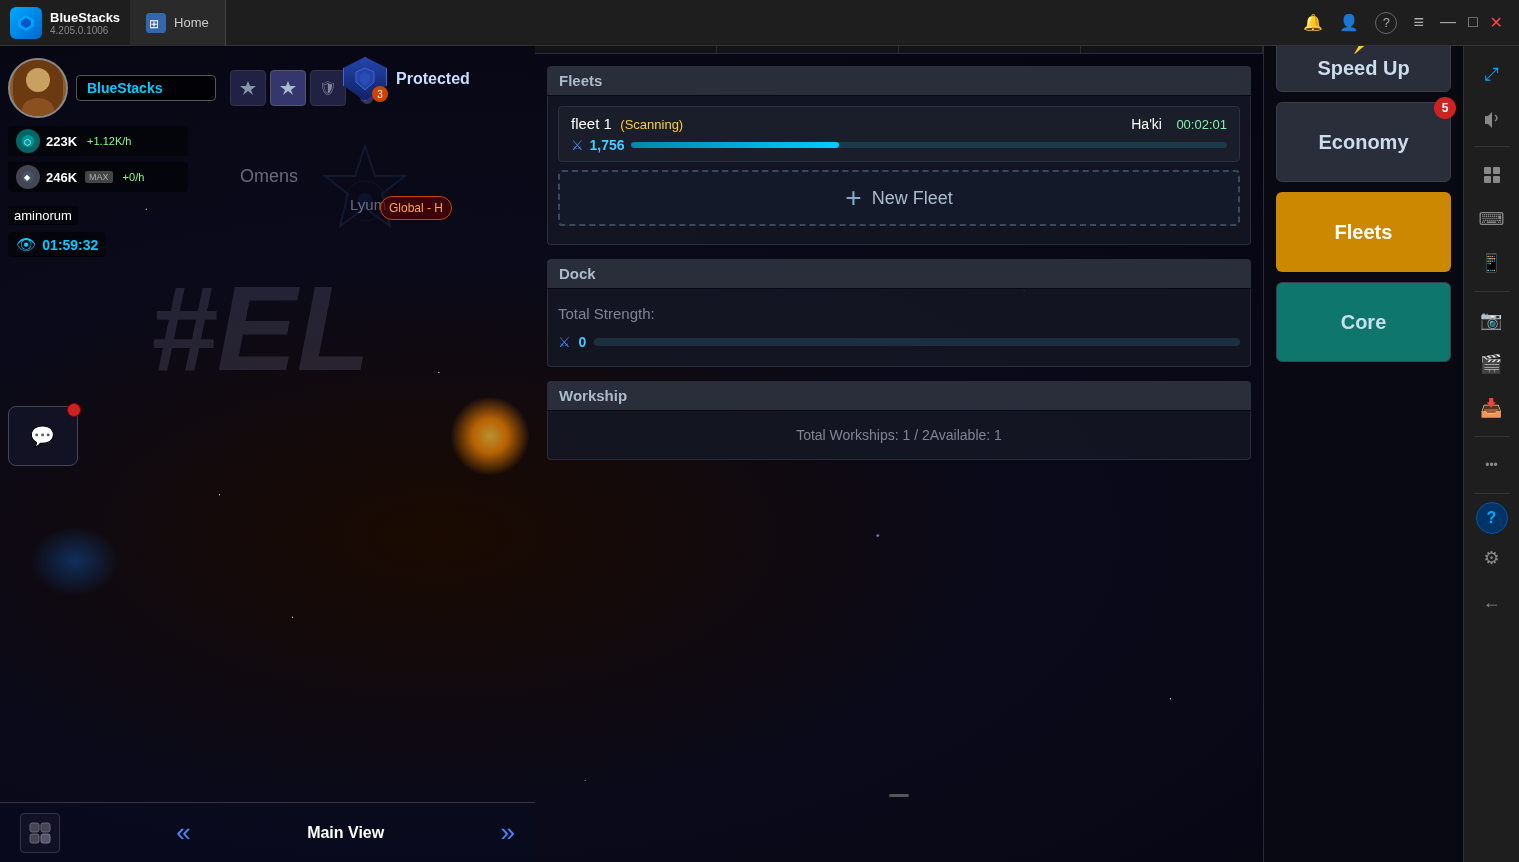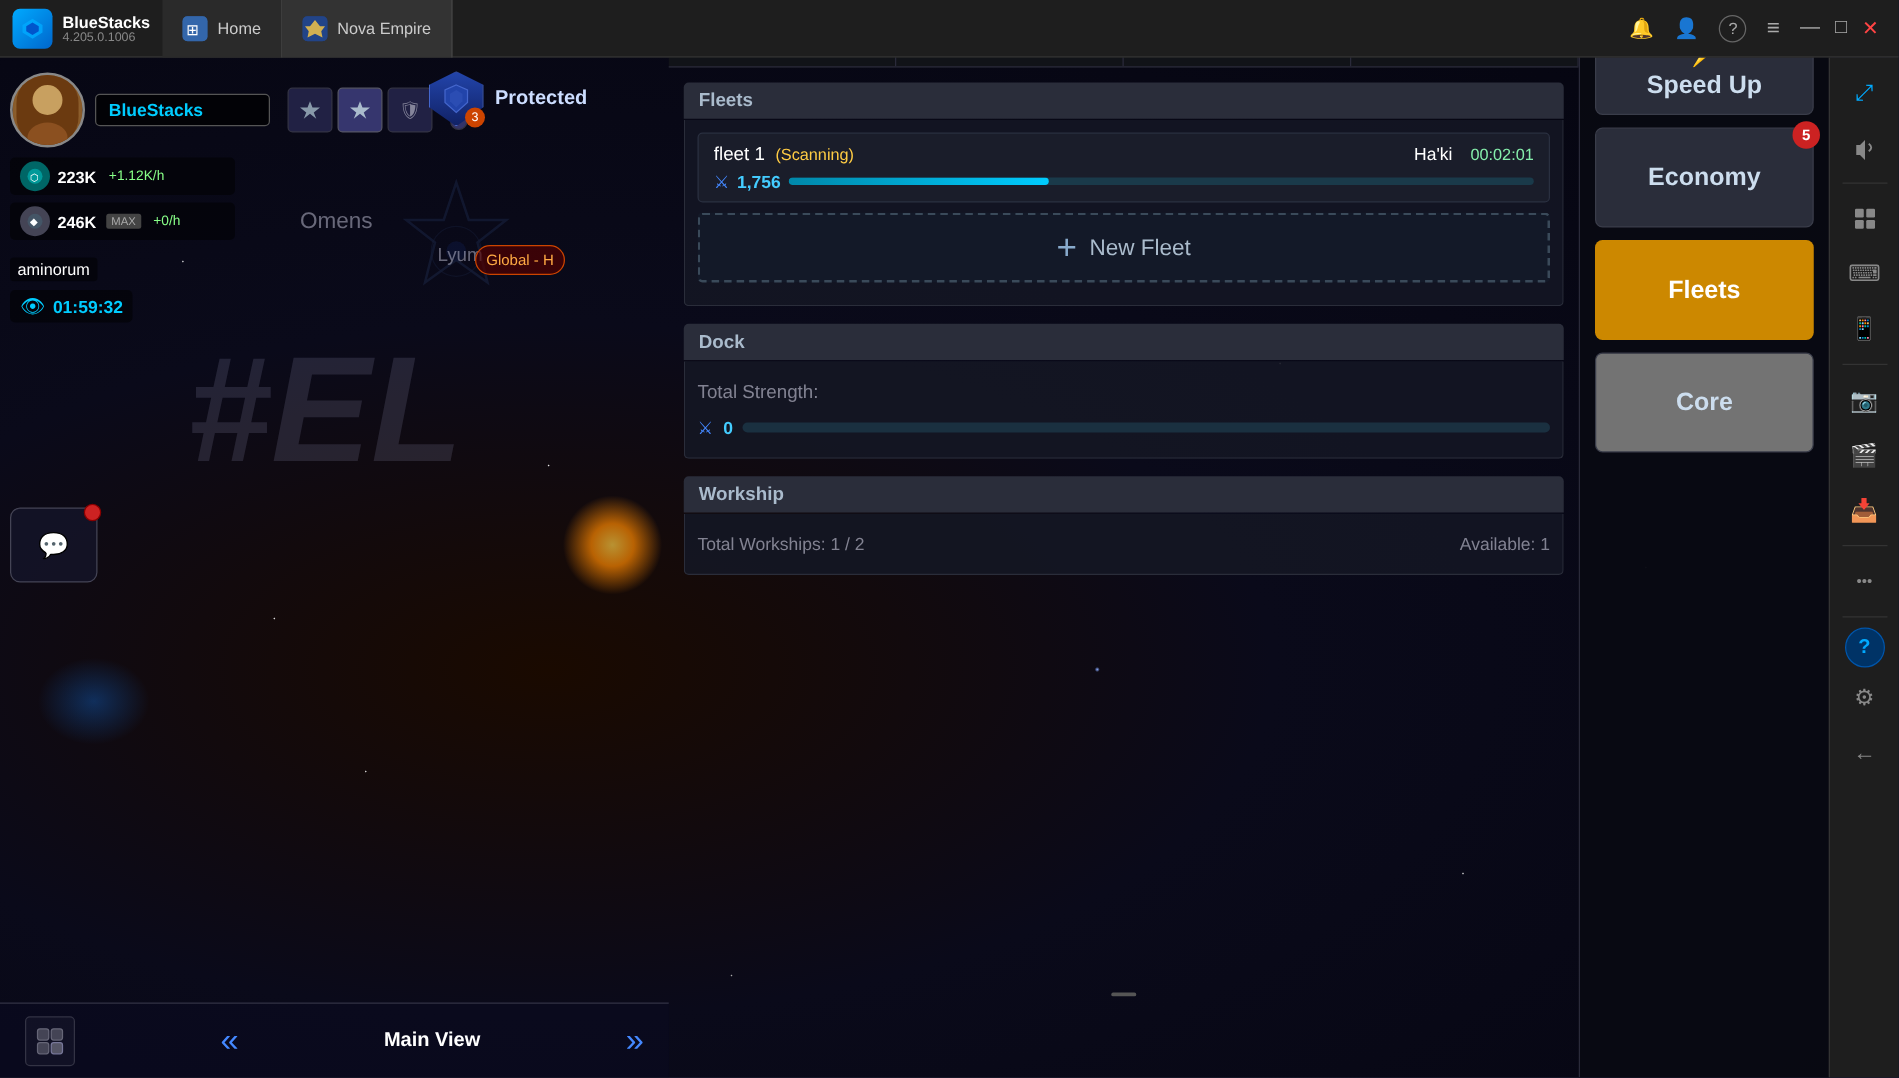--- a/index.html
+++ b/index.html
@@ -416,21 +416,21 @@
     .dock-bar {
       flex: 1;
       height: 8px;
       background: #1a3040;
       border-radius: 4px;
       overflow: hidden;
     }
 
     
     .workship-row {
-      display: flex; justify-content: space-between; align-items: center;
+      display: flex; justify-content: center; align-items: center;
       padding: 6px 0;
     }
     .workship-text { color: #aabb; font-size: 14px; }
     .workship-avail { color: #aabb; font-size: 14px; }
 
     
     .right-buttons {
       position: absolute;
       top: 0; right: 56px;
       width: 200px;
@@ -473,21 +473,21 @@
       flex-direction: column;
       gap: 2px;
     }
     .right-btn.boosts {
       background: #2a2d3a;
       border: 1px solid #3a3d4a;
       height: 80px;
       color: #ccddeeff;
     }
     .right-btn.core {
-      background: #737373;
+      background: #0f766e;
       border: 1px solid #3a3d4a;
       height: 80px;
       color: #ccddeeff;
     }
     .badge-red {
       position: absolute;
       top: -6px; right: -6px;
       background: #cc2222;
       color: white;
       font-size: 12px;
@@ -566,29 +566,20 @@
   </div>
 
   <div class="tab">
     <div class="tab-icon" style="background:#3366aa; border-radius:4px;">
       <svg width="20" height="20" viewBox="0 0 20 20">
           <rect width="20" height="20" rx="4" fill="#3366aa"></rect>
           <text x="3" y="15" font-size="12" fill="white">⊞</text>
         </svg>
     </div>
     <span class="tab-label">Home</span>
-  </div>
-  <div class="tab active">
-    <div class="tab-icon" style="background:#224488;">
-      <svg width="20" height="20" viewBox="0 0 20 20">
-          <rect width="20" height="20" rx="4" fill="#224488"></rect>
-          <polygon points="10,3 14,8 18,8 15,12 16,17 10,14 4,17 5,12 2,8 6,8" fill="#ffcc44" opacity="0.8"></polygon>
-        </svg>
-    </div>
-    <span class="tab-label">Nova Empire</span>
   </div>
 
   <div class="titlebar-right">
     <span class="titlebar-btn">🔔</span>
     <span class="titlebar-btn">👤</span>
     <span class="titlebar-btn" style="border:1px solid #666; border-radius:50%; width:22px; height:22px; display:inline-flex; align-items:center; justify-content:center; font-size:13px;">?</span>
     <span class="titlebar-btn" style="font-size:18px;">≡</span>
     <div class="window-controls">
       <span class="titlebar-btn">—</span>
       <span class="titlebar-btn">□</span>

